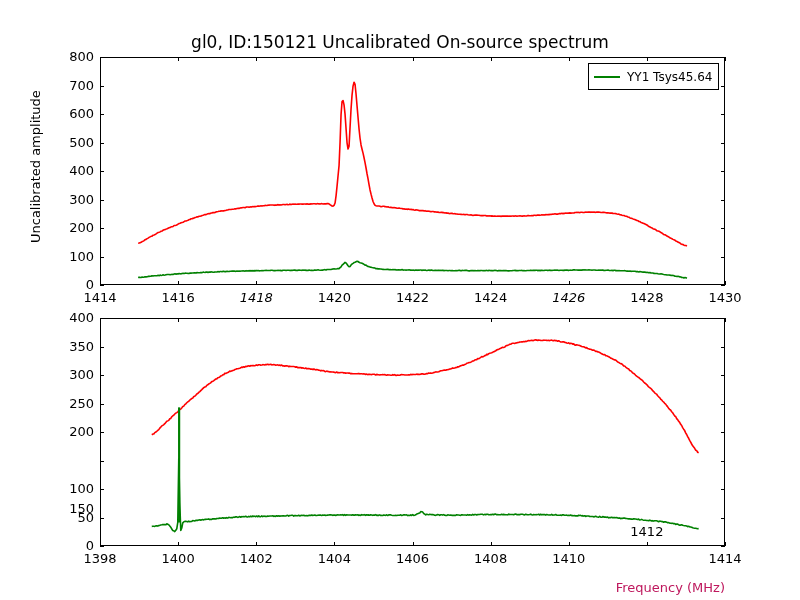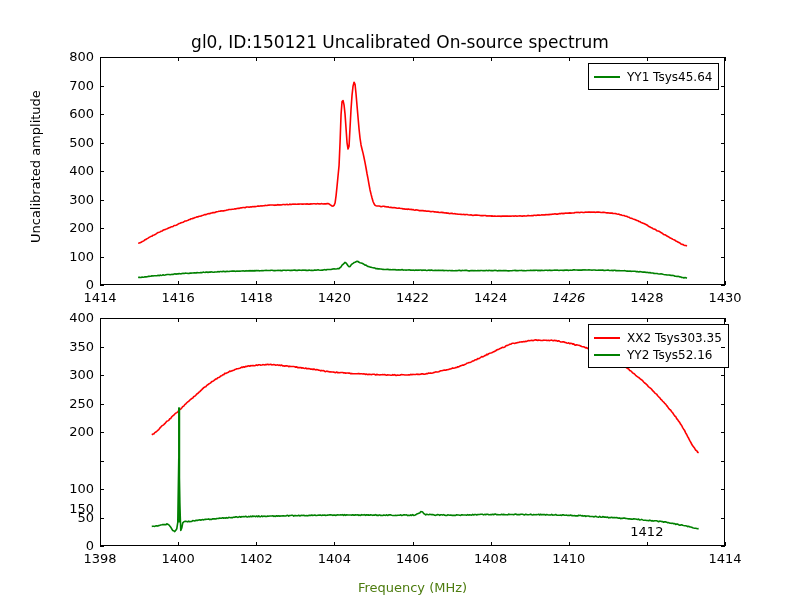--- a/index.html
+++ b/index.html
@@ -5,21 +5,21 @@
   html,body{margin:0;padding:0;}
   body{width:800px;height:600px;background:#ffffff;
        font-family:"DejaVu Sans","Liberation Sans",sans-serif;overflow:hidden;}
   #fig{position:relative;width:800px;height:600px;}
 
   .title{position:absolute;left:0;top:32px;width:800px;text-align:center;
          font-size:17px;color:#000;}
 
   .ylabel{position:absolute;font-size:13px;color:#000;
           transform:rotate(-90deg);transform-origin:0 0;white-space:nowrap;}
-  .xlabel{position:absolute;font-size:13px;color:#4d7c0f;text-align:center;}
+  .xlabel{position:absolute;font-size:13px;color:#be185d;text-align:right;}
 
   .panel{position:absolute;box-sizing:border-box;border:1px solid #000;background:#fff;}
   .plotsvg{position:absolute;left:0;top:0;}
 
   .tick{position:absolute;background:#000;}
   .ticklbl{position:absolute;font-size:13px;color:#000;white-space:nowrap;}
   .ytlbl{text-align:right;}
   .xtlbl{text-align:center;}
 
   .legend{position:absolute;box-sizing:border-box;border:1px solid #000;
@@ -53,40 +53,30 @@
   </div>
 
   <div class="xlabel" id="xlabel" style="left: 100px; width: 625px; top: 580px;">Frequency (MHz)</div>
 
   <div class="legend" id="legend-top" style="left: 588px; top: 63px;">
       <div class="lgrow">
         <span class="lgline" style="border-top-color: rgb(0, 128, 0);"></span>
         <span class="lgtxt">YY1 Tsys45.64</span>
       </div>
     </div>
-  <div class="legend" id="legend-bot" style="left: 588px; top: 324px;">
-      <div class="lgrow">
-        <span class="lgline" style="border-top-color: rgb(255, 0, 0);"></span>
-        <span class="lgtxt">XX2 Tsys303.35</span>
-      </div>
-      <div class="lgrow">
-        <span class="lgline" style="border-top-color: rgb(0, 128, 0);"></span>
-        <span class="lgtxt">YY2 Tsys52.16</span>
-      </div>
-    </div>
 
 <div class="tick" style="left: 100px; top: 281px; width: 1px; height: 4px;"></div>
     <div class="tick" style="left: 100px; top: 57px; width: 1px; height: 4px;"></div>
     <div class="ticklbl xtlbl" style="left: 70px; width: 60px; top: 290px;">1414</div>
     <div class="tick" style="left: 178.125px; top: 281px; width: 1px; height: 4px;"></div>
     <div class="tick" style="left: 178.125px; top: 57px; width: 1px; height: 4px;"></div>
     <div class="ticklbl xtlbl" style="left: 148.125px; width: 60px; top: 290px;">1416</div>
     <div class="tick" style="left: 256.25px; top: 281px; width: 1px; height: 4px;"></div>
     <div class="tick" style="left: 256.25px; top: 57px; width: 1px; height: 4px;"></div>
-    <div class="ticklbl xtlbl" style="left: 226.25px; width: 60px; top: 290px;">1418</div>
+    <div class="ticklbl xtlbl" style="left: 226.25px; width: 60px; top: 290px; font-style: italic;">1418</div>
     <div class="tick" style="left: 334.375px; top: 281px; width: 1px; height: 4px;"></div>
     <div class="tick" style="left: 334.375px; top: 57px; width: 1px; height: 4px;"></div>
     <div class="ticklbl xtlbl" style="left: 304.375px; width: 60px; top: 290px;">1420</div>
     <div class="tick" style="left: 412.5px; top: 281px; width: 1px; height: 4px;"></div>
     <div class="tick" style="left: 412.5px; top: 57px; width: 1px; height: 4px;"></div>
     <div class="ticklbl xtlbl" style="left: 382.5px; width: 60px; top: 290px;">1422</div>
     <div class="tick" style="left: 490.625px; top: 281px; width: 1px; height: 4px;"></div>
     <div class="tick" style="left: 490.625px; top: 57px; width: 1px; height: 4px;"></div>
     <div class="ticklbl xtlbl" style="left: 460.625px; width: 60px; top: 290px;">1424</div>
     <div class="tick" style="left: 568.75px; top: 281px; width: 1px; height: 4px;"></div>

